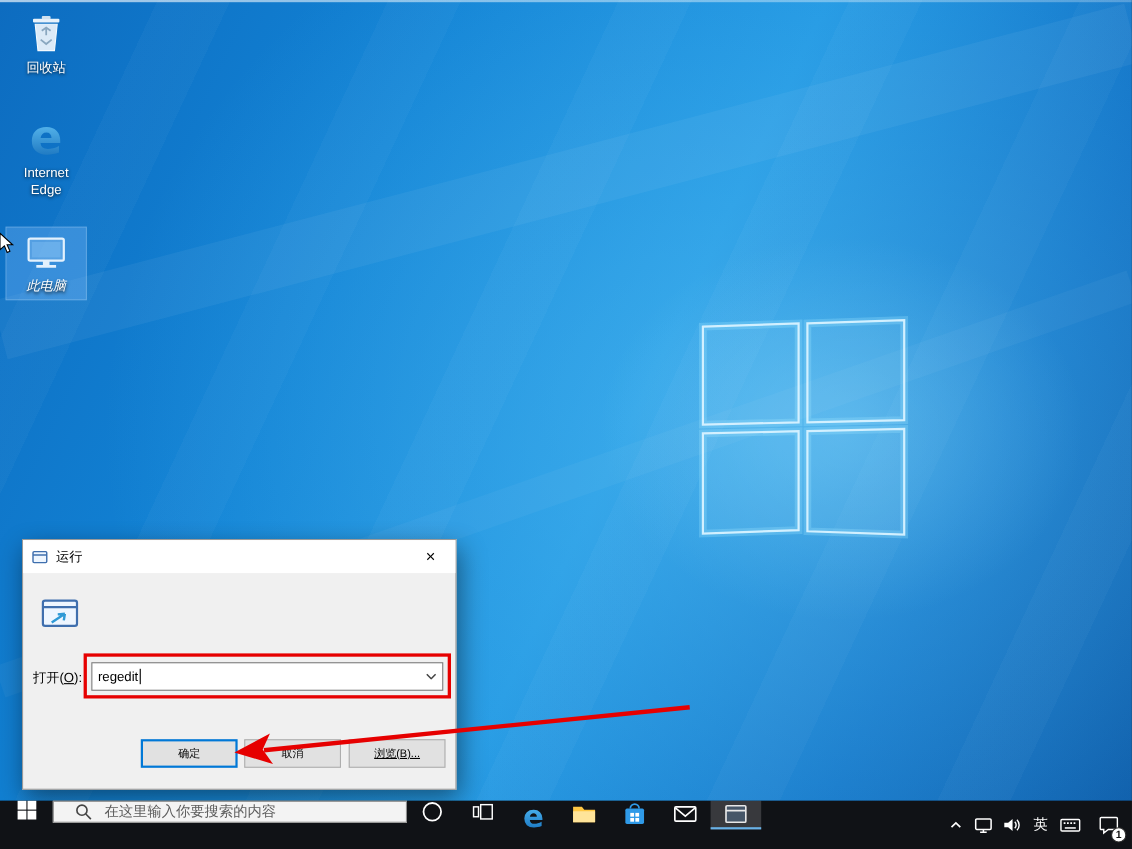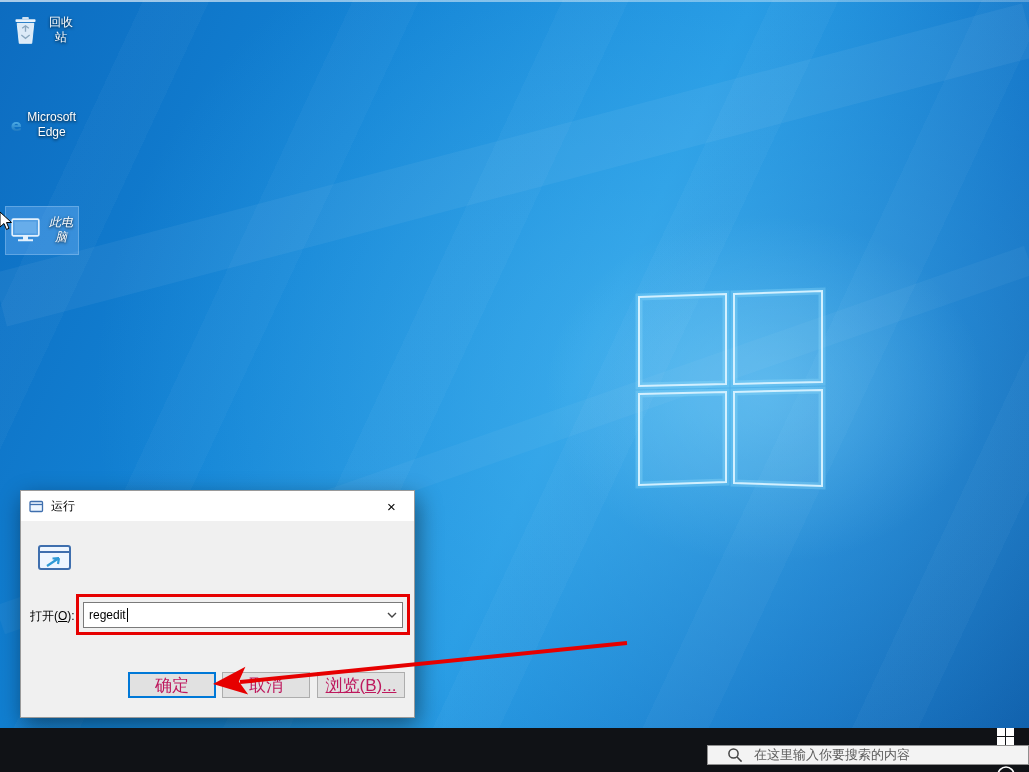--- a/index.html
+++ b/index.html
@@ -15,21 +15,21 @@
   }
   #desktop .topline { position:absolute; left:0; top:0; width:100%; height:2px;
     background:linear-gradient(90deg, rgba(255,255,255,0.65), rgba(255,255,255,0.25)); }
   #desktop .rays { position:absolute; left:0; top:0; width:100%; height:100%; opacity:.55;
     background:repeating-linear-gradient(115deg, rgba(255,255,255,0) 0 130px, rgba(255,255,255,0.05) 130px 190px); }
   .logo-glow { position:absolute; left:545px; top:215px; width:440px; height:350px;
     background:radial-gradient(closest-side, rgba(140,220,255,0.35), rgba(140,220,255,0)); }
   .wallpaper-svg { position:absolute; left:0; top:0; }
 
   
-  .dicon { position:absolute; width:72px; padding:3px 2px 4px; display:flex; flex-direction:row;
+  .dicon { position:absolute; width:72px; padding:3px 2px 4px; display:flex; flex-direction:column;
            align-items:center; gap:3px; z-index:10; cursor:default; }
   .dicon .lbl { color:#fff; font-size:12px; text-align:center; line-height:1.25;
                 text-shadow:0 1px 3px rgba(0,0,0,0.85); }
   .dicon.selected { background:rgba(130,190,255,0.32); outline:1px solid rgba(175,215,255,0.5);font-style:italic; }
 
   
   .run-dialog { position:absolute; left:20px; top:490px; width:395px; height:228px;
     background:#f0f0f0; border:1px solid #9a9a9a; box-shadow:3px 8px 22px rgba(0,0,0,0.45);
     z-index:40; font-size:12px; color:#000; }
   .titlebar { height:30px; background:#fff; display:flex; align-items:center; padding-left:8px; gap:7px; }
@@ -43,31 +43,31 @@
   .open-label .ak { text-decoration:underline; }
   .combo { position:absolute; left:62px; top:81px; width:320px; height:26px; background:#fff;
     border:1px solid #7a7a7a; display:flex; align-items:center; padding-left:5px;justify-content:center; }
   .combo .val { font-size:12px; }
   .caret { display:inline-block; width:1px; height:14px; background:#000; margin-left:1px; }
   .combo .dd { margin-left:auto; width:20px; height:100%; display:flex; align-items:center; justify-content:center; }
   .red-box { position:absolute; left:55px; top:73px; width:334px; height:41px;
     border:3px solid #e60000; z-index:5; pointer-events:none; }
   .btn-row { position:absolute; left:0; top:151px; width:100%; height:26px; }
   .dlg-btn { position:absolute; height:26px; width:88px; background:#e1e1e1; border:1px solid #adadad;
-    font-size:17px; font-family:inherit; color:#be185d; }
+    font-size:10px; font-family:inherit; color:#000000; }
   .dlg-btn.default { border:2px solid #0078d7; }
   .btn-ok { left:107px; } .btn-cancel { left:201px; } .btn-browse { left:296px;text-decoration:underline; }
 
   
   .overlay { position:absolute; left:0; top:0; width:1029px; height:728px; z-index:60; pointer-events:none; }
   .cursor { position:absolute; left:-1px; top:211px; z-index:70; pointer-events:none; }
 
   
   .taskbar { position:absolute; left:0; top:728px; width:1029px; height:44px; background:#101216;
-    display:flex; align-items:flex-end; z-index:80;flex-direction:column; }
+    display:flex; align-items:flex-start; z-index:80; }
   .tb-btn { width:46px; display:flex; align-items:center; justify-content:center; }
   #start-button { width:48px; }
   .win-grid { display:grid; grid-template-columns:8px 8px; grid-template-rows:8px 8px; gap:1px; }
   .win-grid span { background:#fff; }
   .search-box { width:322px; background:#f3f3f3; border:1px solid #8f8f8f; display:flex;
     align-items:center; gap:11px; padding-left:19px; }
   .search-box .ph { color:#5c5c5c; font-size:13px; }
   .active-app { background:rgba(255,255,255,0.17); border-bottom:2px solid #69b2e8; }
   .tb-spacer { flex:1; }
   .tray { display:flex; align-items:center; }
@@ -120,21 +120,21 @@
     <div class="dicon" style="left:6px; top:100px;">
       <svg width="44" height="44" viewBox="0 0 44 44">
         <defs>
           <linearGradient id="eg1" x1="0" y1="0" x2="0" y2="1">
             <stop offset="0" stop-color="#6fd0ff"></stop>
               <stop offset="1" stop-color="#0d66b4"></stop>
           </linearGradient>
         </defs>
         <text x="22" y="37" text-anchor="middle" font-size="44" font-weight="bold" font-family="DejaVu Sans, sans-serif" fill="url(#eg1)">e</text>
       </svg>
-      <div class="lbl">Microsoft Edge</div>
+      <div class="lbl">Internet Edge</div>
     </div>
 
     <div class="dicon selected" style="left:6px; top:207px;">
       <svg width="42" height="40" viewBox="0 0 42 40">
         <rect x="5" y="7" width="32" height="20" rx="1.5" fill="rgba(180,220,255,0.25)" stroke="#e3f1fd" stroke-width="2"></rect>
         <rect x="8" y="10" width="26" height="14" fill="rgba(140,200,250,0.35)"></rect>
         <path d="M18 27 h6 v4 h6 v2.5 H12 V31 h6 z" fill="#e3f1fd"></path>
       </svg>
       <div class="lbl">此电脑</div>
     </div>

